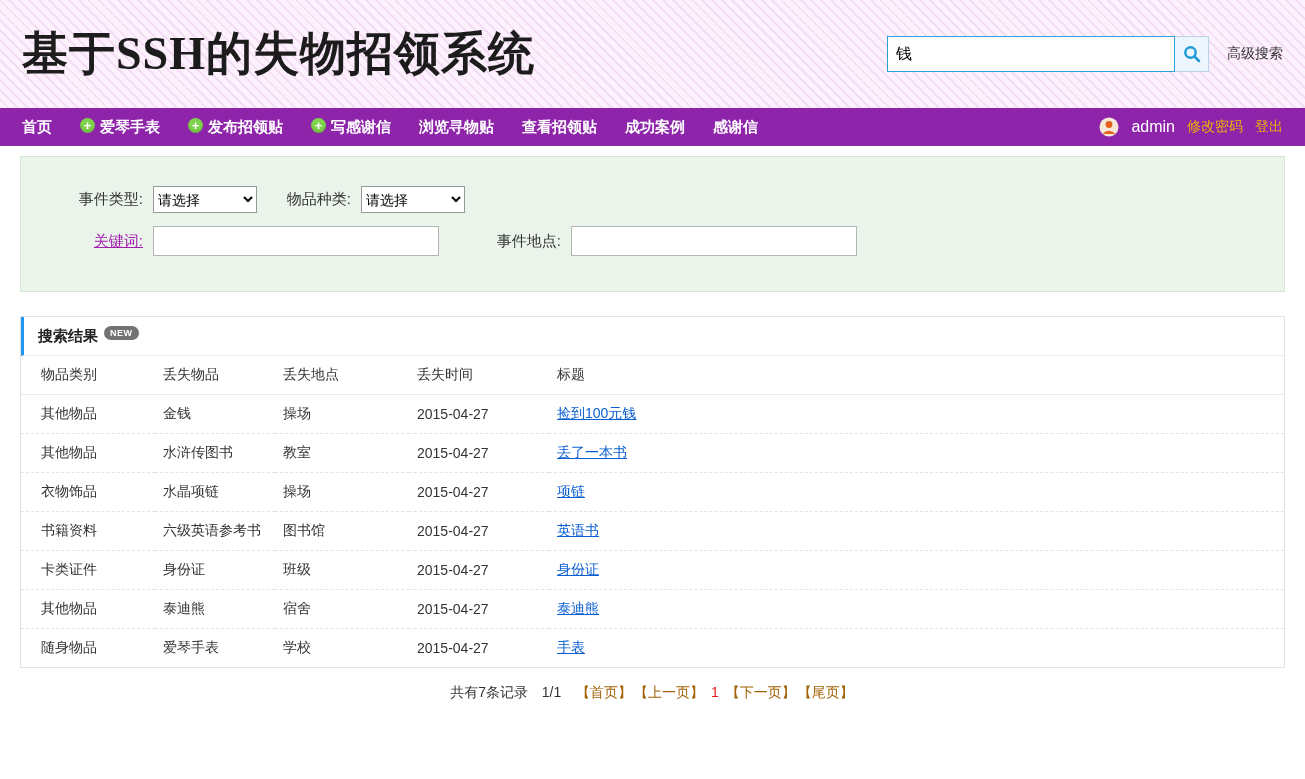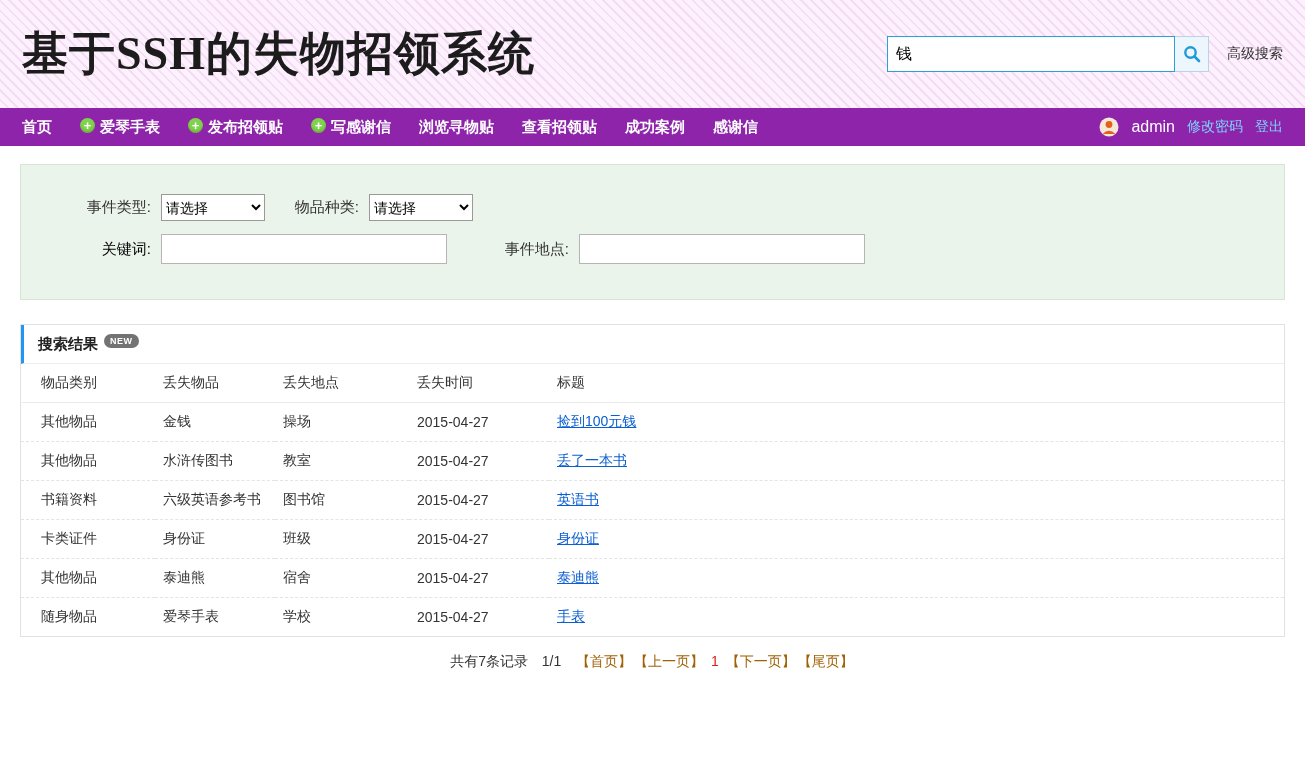--- a/index.html
+++ b/index.html
@@ -35,31 +35,31 @@
   }
   .nav-items { display:flex; align-items:center; gap:28px; }
   .nav-item { display:flex; align-items:flex-start; gap:5px; color:#fff; font-weight:bold; font-size:15px; text-decoration:none; cursor:pointer; white-space:nowrap; }
   .plus-icon {
     width:15px; height:15px; border-radius:50%; background:#7fd24b; color:#fff;
     display:inline-flex; align-items:center; justify-content:center;
     font-size:13px; font-weight:bold; line-height:1; box-shadow:inset 0 -2px 2px rgba(0,0,0,.15);
   }
   .nav-right { margin-left:auto; display:flex; align-items:center; gap:12px; }
   .username { font-weight:normal; font-size:16px; color:#ffffff; }
-  .nav-right a { color:#7dd3fc; font-size:14px; text-decoration:none; }
+  .nav-right a { color:#eab308; font-size:14px; text-decoration:none; }
 
   
   .content { padding:0 20px; }
   .form-panel {
-    margin-top:18px; background:#ebf4eb; border:1px solid #d5e6d5;
-    padding:16px 0 22px 8px;
+    margin-top:10px; background:#ebf4eb; border:1px solid #d5e6d5;
+    padding:16px 0 22px 0;
   }
   .frow { display:flex; align-items:center; margin:13px 0; }
   .flabel { width:132px; text-align:right; padding-right:10px; font-size:15px; color:#333; white-space:nowrap; }
-  .flabel.red { color:#000000; }
+  .flabel.red { color:#a21caf;text-decoration:underline; }
   .flabel.second { width:104px; }
   .form-panel select {
     width:104px; height:27px; border:1px solid #999; background:#fff; font-size:14px; font-family:inherit;
   }
   .form-panel input[type=text] {
     width:286px; height:30px; border:1px solid #b5b5b5; padding:4px 8px; font-size:14px; font-family:inherit; outline:none;
   }
   .submit-btn {
     margin-left:132px; padding:7px 14px;
     background:linear-gradient(#45b5ea,#1c8ccd); border:1px solid #1a80bd; border-radius:4px;
@@ -205,20 +205,27 @@
             <td><a href="#">捡到100元钱</a></td>
           </tr>
           <tr>
             <td>其他物品</td>
             <td>水浒传图书</td>
             <td>教室</td>
             <td>2015-04-27</td>
             <td><a href="#">丢了一本书</a></td>
           </tr>
           <tr>
+            <td>衣物饰品</td>
+            <td>水晶项链</td>
+            <td>操场</td>
+            <td>2015-04-27</td>
+            <td><a href="#">项链</a></td>
+          </tr>
+          <tr>
             <td>书籍资料</td>
             <td>六级英语参考书</td>
             <td>图书馆</td>
             <td>2015-04-27</td>
             <td><a href="#">英语书</a></td>
           </tr>
           <tr>
             <td>卡类证件</td>
             <td>身份证</td>
             <td>班级</td>

